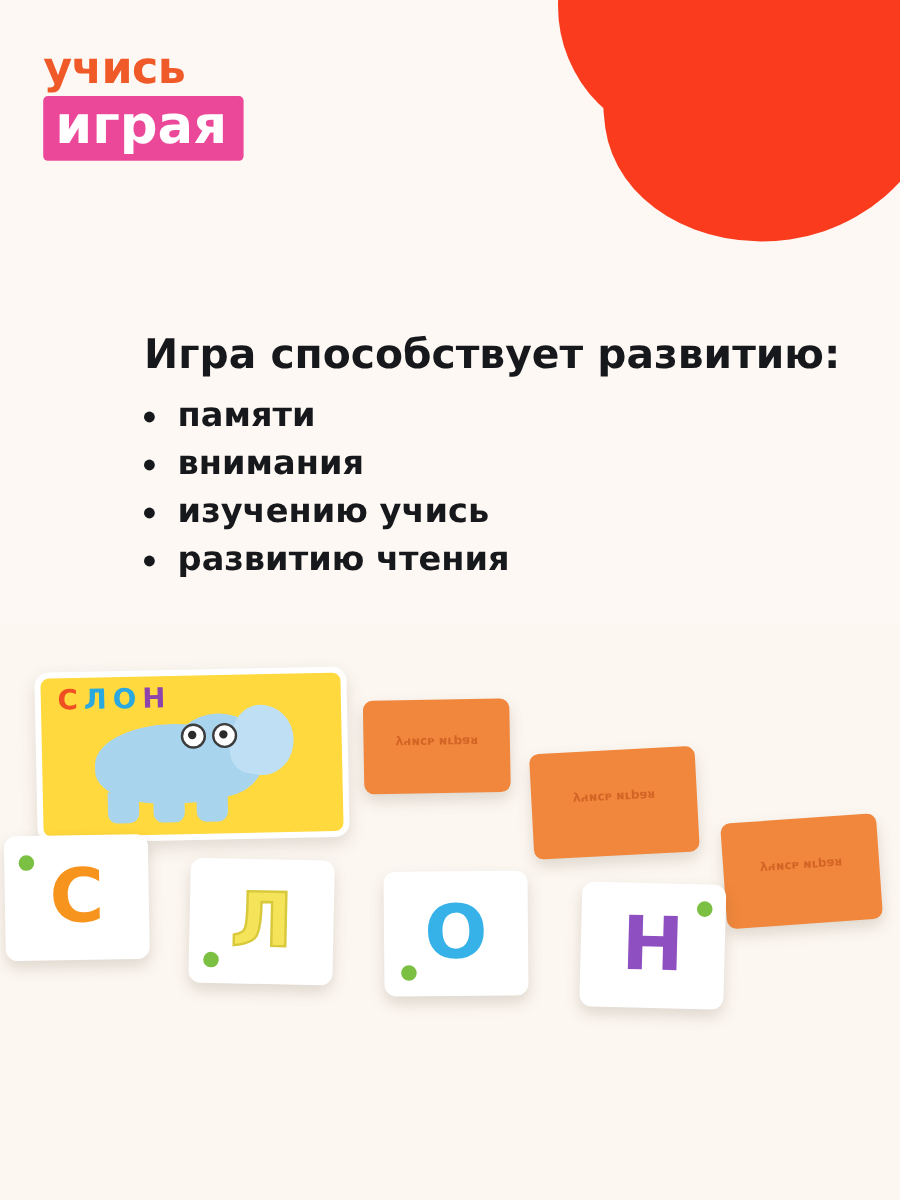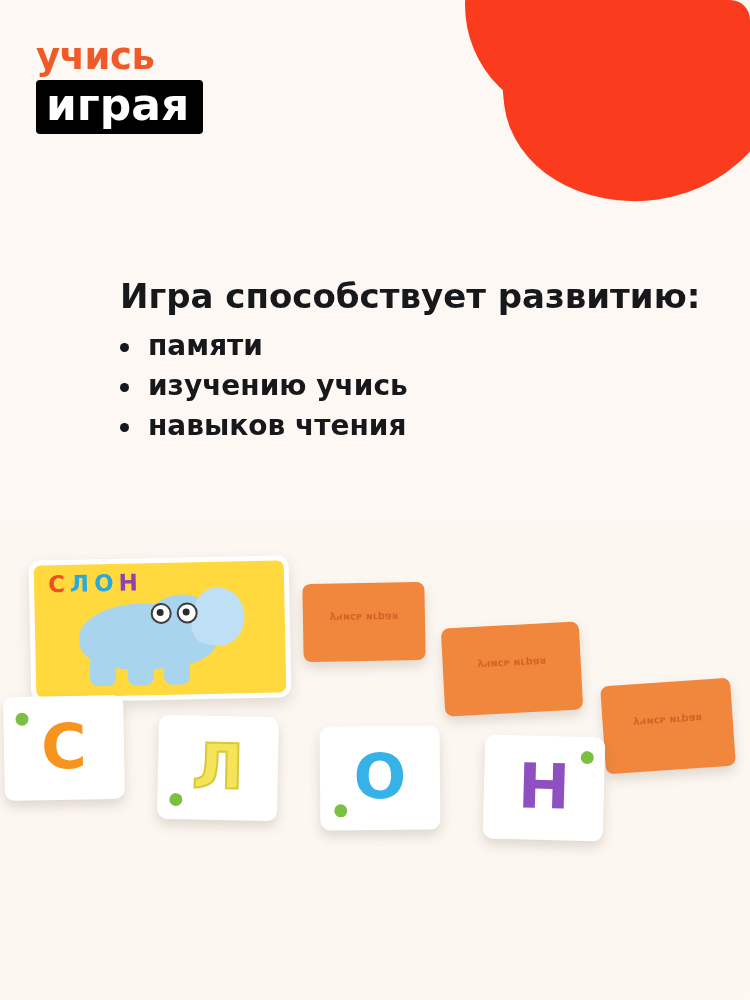--- a/index.html
+++ b/index.html
@@ -14,21 +14,20 @@
     overflow: hidden;
     position: relative;
   }
 
   .page {
     position: relative;
     width: 750px;
     height: 1000px;
     background: #fdf8f3;
     overflow: hidden;
-    border-radius: 20px;
   }
 
   
   .blob {
     position: absolute;
     top: -70px;
     right: -40px;
     width: 290px;
     height: 270px;
     background: #fb3b1e;
@@ -56,21 +55,21 @@
     font-size: 37px;
     font-weight: bold;
     color: #f05a28;
     letter-spacing: -0.5px;
     line-height: 1;
     font-family: "DejaVu Sans", sans-serif;
   }
   .logo-line2 {
     margin-top: 5px;
     display: inline-block;
-    background: #000000;
+    background: #ec4899;
     color: #ffffff;
     font-size: 44px;
     font-weight: bold;
     line-height: 1.02;
     padding: 3px 14px 6px 10px;
     border-radius: 4px;
     font-family: "DejaVu Sans", sans-serif;
   }
 
   
@@ -299,22 +298,23 @@
 
   <div class="logo">
     <div class="logo-line1">учись</div>
     <div class="logo-line2">играя</div>
   </div>
 
   <div class="headline">Игра способствует развитию:</div>
 
   <ul class="bullets">
     <li>памяти</li>
+    <li>внимания</li>
     <li>изучению учись</li>
-    <li>навыков чтения</li>
+    <li>развитию чтения</li>
   </ul>
 
   <div class="photo">
 
     <div class="back b1">
       <div class="back-text">учись
 играя</div>
     </div>
     <div class="back b2">
       <div class="back-text">учись

